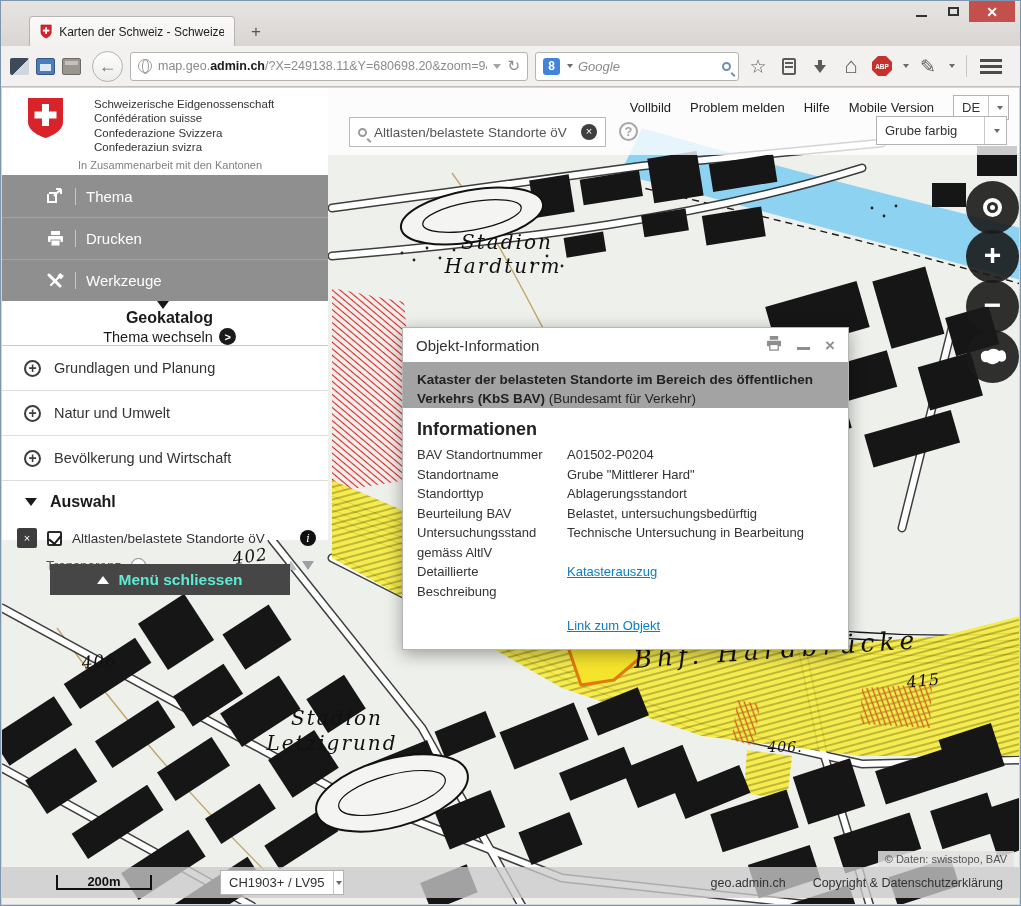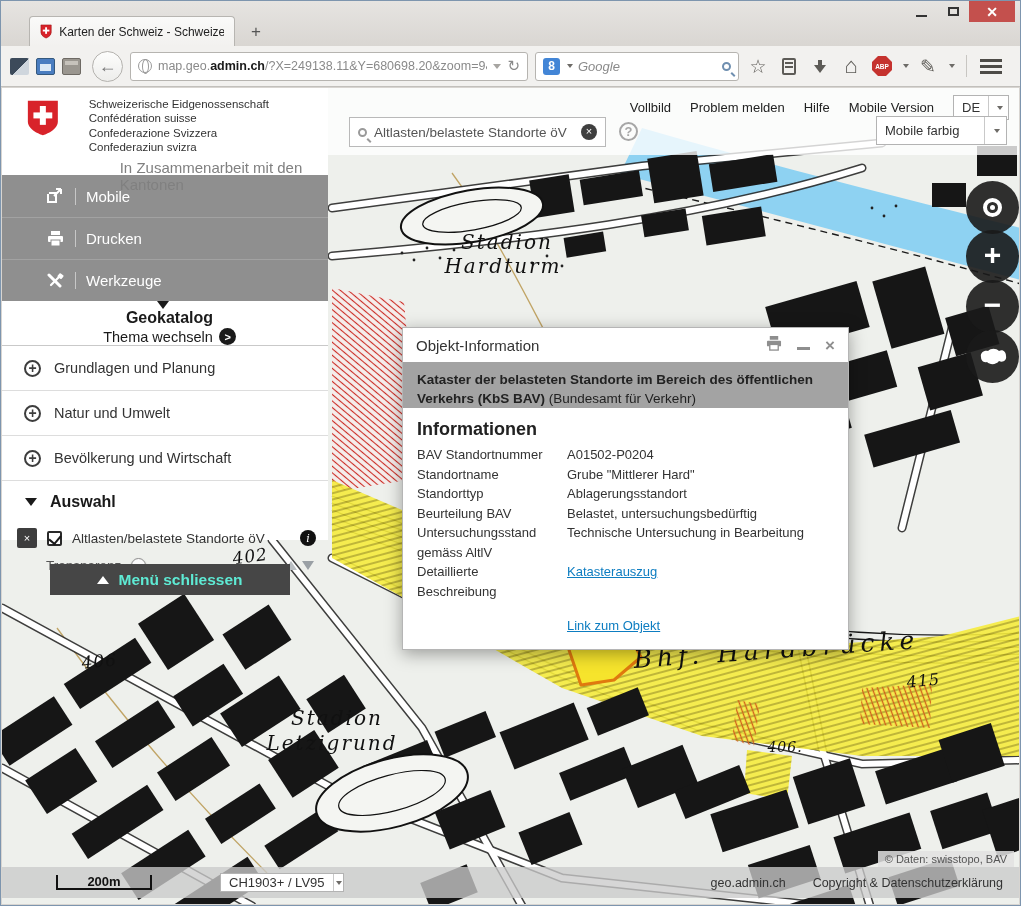--- a/index.html
+++ b/index.html
@@ -72,21 +72,21 @@
   .map-search .mag::after{background:#9a9a9a;}
   .clear-btn{width:16px;height:16px;border-radius:50%;background:#3f3f3f;color:#fff;font-size:11px;line-height:15px;
     text-align:center;flex:0 0 auto;}
   .help-btn{position:absolute;left:291px;top:34px;width:19px;height:19px;border-radius:50%;border:2px solid #a6a6a6;
     color:#a6a6a6;font-size:13px;font-weight:bold;text-align:center;line-height:16px;}
   .style-select{position:absolute;right:12px;top:28px;width:131px;height:29px;}
   
   .sidebar{position:absolute;left:0;top:0;width:326px;height:452px;background:#fff;}
   .logo-block{height:85px;display:flex;gap:14px;padding:9px 0 0 25px;}
   .org-lines{font-size:11.5px;color:#333;line-height:14.4px;margin-left:16px;}
-  .coop{font-size:15px;color:#808080;margin-top:4px;margin-left:47px;}
+  .coop{font-size:11px;color:#808080;margin-top:4px;}
   .menu-group{margin-top:2px;background:#8f8f8f;}
   .menu-btn{height:42px;display:flex;align-items:center;padding-left:43px;color:#fff;font-size:15px;}
   .menu-btn + .menu-btn{border-top:1px solid #a2a2a2;}
   .mi{width:20px;display:flex;justify-content:center;}
   .msep{width:1px;height:17px;background:rgba(255,255,255,.5);margin:0 10px;}
   .geo-header{height:45px;display:flex;align-items:center;padding:0 14px 0 23px;border-bottom:1px solid #c9c9c9;flex-direction:column;}
   .tri-down-b{width:0;height:0;border-left:6px solid transparent;border-right:6px solid transparent;border-top:8px solid #1a1a1a;margin-right:13px;}
   .geo-title{font-size:16px;font-weight:bold;color:#1a1a1a;flex:1;}
   .theme-link{display:flex;align-items:center;gap:6px;font-size:14.5px;color:#1a1a1a;}
   .circle-arrow{width:17px;height:17px;border-radius:50%;background:#1a1a1a;color:#fff;font-size:11px;font-weight:bold;
@@ -140,21 +140,21 @@
   .mc-plus{font-size:30px;font-weight:bold;line-height:1;margin-top:-3px;}
   .locate-ring{width:19px;height:19px;border:4.5px solid #fff;border-radius:50%;position:relative;}
   .locate-ring::after{content:"";position:absolute;left:3px;top:3px;width:5px;height:5px;border-radius:50%;background:#fff;}
   
   .attribution{position:absolute;right:5px;bottom:37px;background:rgba(226,226,226,.85);color:#555;font-size:11px;
     padding:2px 7px;}
   .bottombar{position:absolute;left:0;right:0;bottom:6px;height:31px;background:rgba(202,202,202,.78);
     display:flex;align-items:center;padding:0 10px;}
   .scalebar{margin-left:44px;width:96px;height:15px;border-left:2px solid #111;border-right:2px solid #111;
     border-bottom:2px solid #111;text-align:center;font-size:13px;font-weight:bold;color:#111;line-height:13px;}
-  .proj-select{margin-left:68px;width:124px;height:19px;}
+  .proj-select{margin-left:68px;width:124px;height:25px;}
   .footer-links{margin-left:auto;display:flex;gap:27px;font-size:12.5px;color:#333;padding-right:6px;}
 </style>
 </head>
 <body>
 
 <div class="window">
 
   <div class="titlebar">
     <div class="tab">
       <svg width="13" height="15" viewBox="0 0 13 15">
@@ -388,21 +388,21 @@
             </span>
         </span>
       </div>
       <div class="map-search">
         <span class="mag"></span>
         <span style="flex:1;">Altlasten/belastete Standorte öV</span>
         <span class="clear-btn">×</span>
       </div>
       <span class="help-btn">?</span>
       <span class="select-box style-select">
-        <span class="sel-val">Mobile farbig</span>
+        <span class="sel-val">Grube farbig</span>
         <span class="sel-arrow">
             <span class="mini-tri"></span>
           </span>
       </span>
     </div>
 
     <div class="sidebar">
       <div class="logo-block">
         <svg width="37" height="42" viewBox="0 0 37 42">
           <path d="M1,1 h35 v24 c0,11 -17.5,16 -17.5,16 S1,36 1,25 Z" fill="#d8232a"></path>
@@ -421,21 +421,21 @@
       </div>
       <div class="menu-group">
         <div class="menu-btn">
           <span class="mi">
             <svg width="17" height="16" viewBox="0 0 17 16">
                 <path d="M2,5 h7 v9 h-8 v-8" fill="none" stroke="#fff" stroke-width="2"></path>
                 <path d="M7,8 L14,1 M14,1 h-5 M14,1 v5" stroke="#fff" stroke-width="2" fill="none"></path>
               </svg>
           </span>
           <span class="msep"></span>
-          <span>Mobile</span>
+          <span>Thema</span>
         </div>
         <div class="menu-btn">
           <span class="mi">
             <svg width="17" height="16" viewBox="0 0 17 16">
                 <rect x="4" y="0" width="9" height="4" fill="#fff"></rect>
                 <rect x="1" y="5" width="15" height="6" rx="1" fill="#fff"></rect>
                 <rect x="4" y="9" width="9" height="6" fill="#fff" stroke="#8f8f8f" stroke-width="1"></rect>
               </svg>
           </span>
           <span class="msep"></span>

